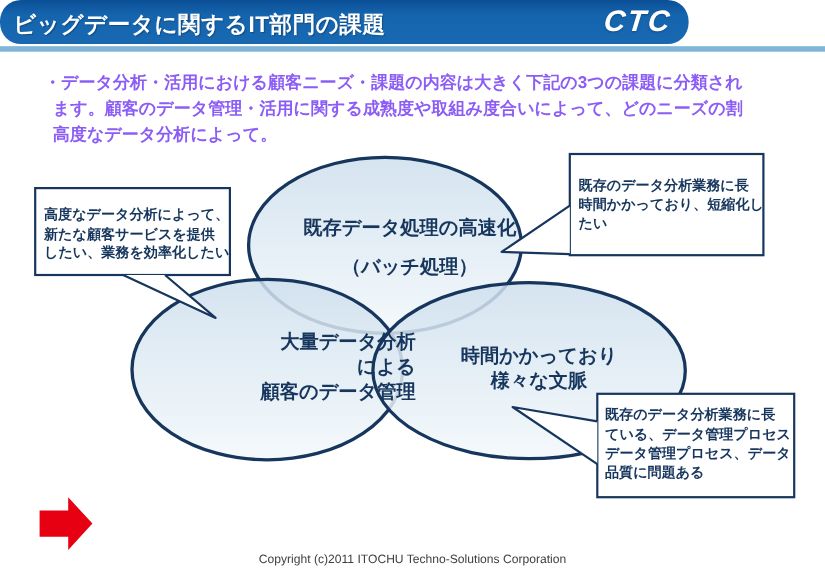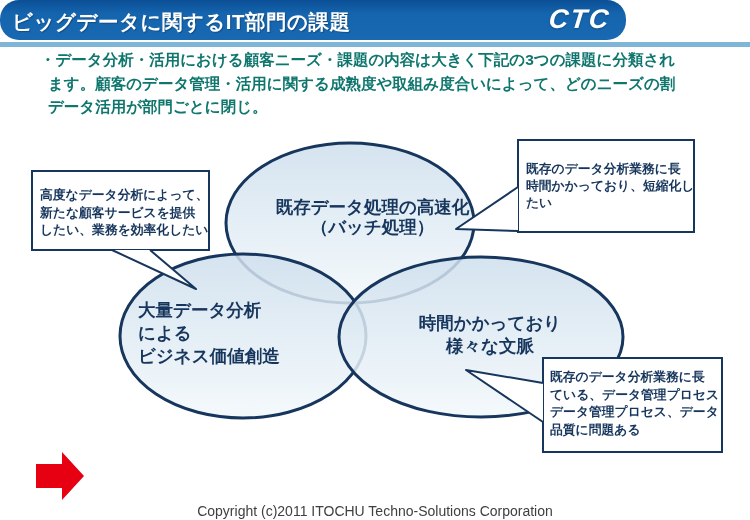--- a/index.html
+++ b/index.html
@@ -28,63 +28,63 @@
     font-size: 27px; font-weight: 900; font-style: italic; color: #ffffff;
     letter-spacing: 2px; transform: skewX(-6deg);
     text-shadow: 0 1px 2px rgba(0,0,0,0.25);
   }
   .header-underline {
     position: absolute; left: 0; top: 42px; width: 750px; height: 5px;
     background: #7fb5d6;
   }
   
   .intro {
-    position: absolute; left: 40px; top: 48px; width: 690px;
-    font-size: 15.5px; font-weight: bold; color: #0f766e;
+    position: absolute; left: 40px; top: 64px; width: 690px;
+    font-size: 15.5px; font-weight: bold; color: #8b5cf6;
     line-height: 23.5px; white-space: nowrap;
   }
   .intro .cont { padding-left: 8px; }
   
   .venn-svg { position: absolute; left: 0; top: 0; }
   
   .overlay { position: absolute; color: #17365d; font-weight: bold; }
   .venn-top-label   { left: 250px; top: 197px; width: 245px; text-align: center; font-size: 17.5px; line-height: 20px; }
-  .venn-top-label .l2 { }
-  .venn-left-label  { left: 138px; top: 299px; width: 240px; text-align: left; font-size: 17.5px; line-height: 23px; }
+  .venn-top-label .l2 { margin-top: 15px; }
+  .venn-left-label  { left: 138px; top: 299px; width: 240px; text-align: right; font-size: 17.5px; line-height: 23px; }
   .venn-right-label { left: 370px; top: 312px; width: 240px; text-align: center; font-size: 17.5px; line-height: 23px; }
   .callout-text { font-size: 12.8px; line-height: 17.5px; white-space: nowrap; }
   .callout-left-text         { left: 40px;  top: 186px; }
   .callout-top-right-text    { left: 526px; top: 161px; line-height: 16.8px; }
   .callout-bottom-right-text { left: 550px; top: 368px; }
   
   .conclusion {
     position: absolute; left: 90px; top: 465px;
     font-size: 16px; font-weight: bold; color: #e60012; white-space: nowrap;
   }
   
   .footer {
     position: absolute; left: 0; top: 503px; width: 750px;
-    text-align: center; font-size: 14px; color: #404040;
+    text-align: center; font-size: 11px; color: #404040;
   }
 </style>
 </head>
 <body>
 
 <div class="slide">
 
   <div class="header-bar">
     <div class="header-title">ビッグデータに関するIT部門の課題</div>
     <div class="ctc-logo">CTC</div>
   </div>
   <div class="header-underline"></div>
 
   <div class="intro">
     <div>・データ分析・活用における顧客ニーズ・課題の内容は大きく下記の3つの課題に分類され</div>
     <div class="cont">ます。顧客のデータ管理・活用に関する成熟度や取組み度合いによって、どのニーズの割</div>
-    <div class="cont">データ活用が部門ごとに閉じ。</div>
+    <div class="cont">高度なデータ分析によって。</div>
   </div>
 
   <svg class="venn-svg" width="750" height="520" viewBox="0 0 750 520">
     <defs>
       <linearGradient id="ellipseGrad" x1="0" y1="0" x2="0" y2="1">
         <stop offset="0" stop-color="#cedfed" stop-opacity="0.85"></stop>
         <stop offset="1" stop-color="#f2f8fb" stop-opacity="0.85"></stop>
       </linearGradient>
     </defs>
 
@@ -104,21 +104,21 @@
     <polygon points="36,464 62,464 62,452 84,476 62,500 62,488 36,488" fill="#e60012"></polygon>
   </svg>
 
   <div class="overlay venn-top-label">
     <div>既存データ処理の高速化</div>
     <div class="l2">（バッチ処理）</div>
   </div>
   <div class="overlay venn-left-label">
     <div>大量データ分析</div>
     <div>による</div>
-    <div>ビジネス価値創造</div>
+    <div>顧客のデータ管理</div>
   </div>
   <div class="overlay venn-right-label">
     <div>時間かかっており</div>
     <div>様々な文脈</div>
   </div>
 
   <div class="overlay callout-text callout-top-right-text">
     <div>既存のデータ分析業務に長</div>
     <div>時間かかっており、短縮化し</div>
     <div>たい</div>

